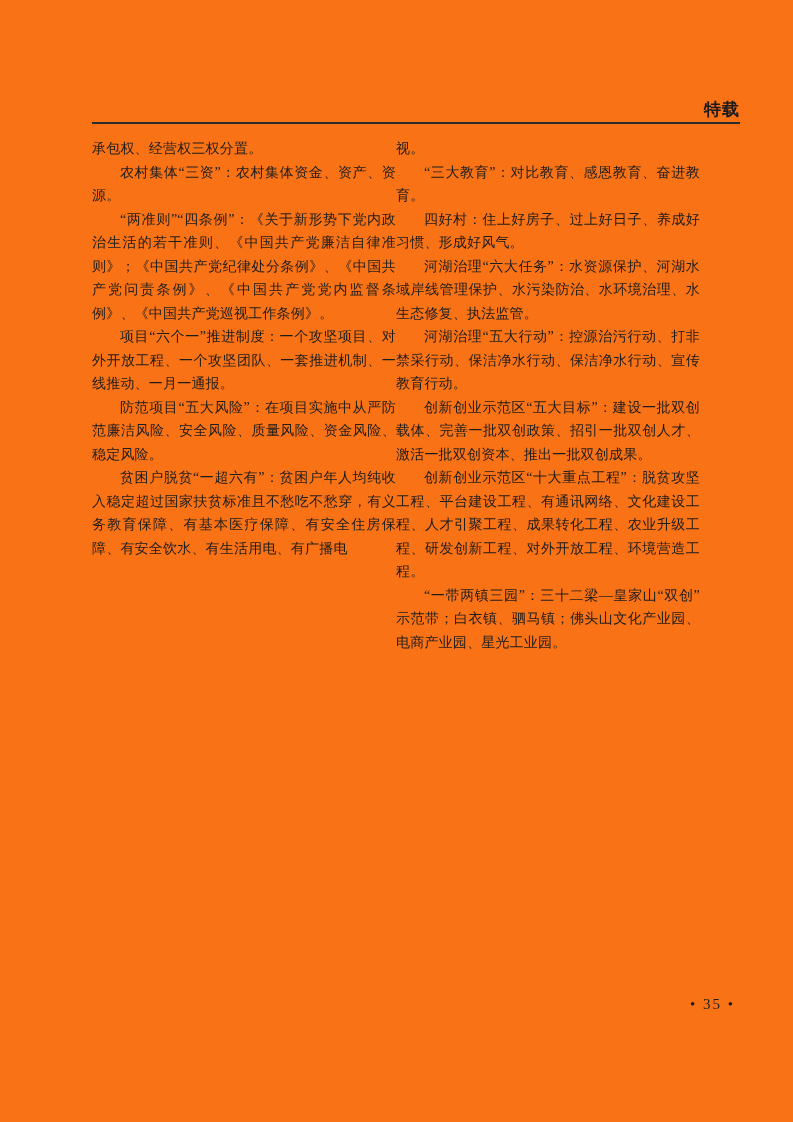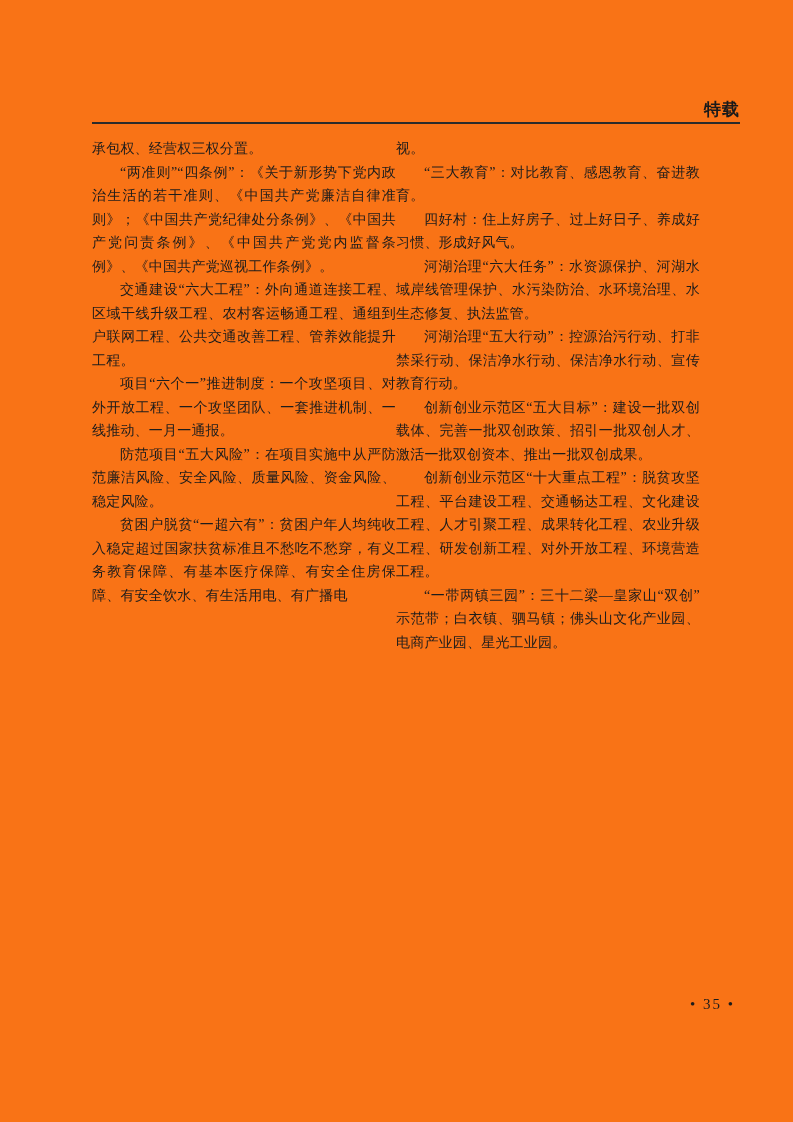--- a/index.html
+++ b/index.html
@@ -83,35 +83,35 @@
 
   <div class="running-head">
     <span class="title">特载</span>
   </div>
   <div class="head-rule"></div>
 
   <div class="content">
 
     <div class="column">
       <p class="continuation">承包权、经营权三权分置。</p>
+      <p>农村集体“三资”：农村集体资金、资产、资源。</p>
       <p>“两准则”“四条例”：《关于新形势下党内政治生活的若干准则、《中国共产党廉洁自律准则》；《中国共产党纪律处分条例》、《中国共产党问责条例》、《中国共产党党内监督条例》、《中国共产党巡视工作条例》。</p>
-      <p>交通建设“六大工程”：外向通道连接工程、区域干线升级工程、农村客运畅通工程、通组到户联网工程、公共交通改善工程、管养效能提升工程。</p>
       <p>项目“六个一”推进制度：一个攻坚项目、对外开放工程、一个攻坚团队、一套推进机制、一线推动、一月一通报。</p>
       <p>防范项目“五大风险”：在项目实施中从严防范廉洁风险、安全风险、质量风险、资金风险、稳定风险。</p>
       <p>贫困户脱贫“一超六有”：贫困户年人均纯收入稳定超过国家扶贫标准且不愁吃不愁穿，有义务教育保障、有基本医疗保障、有安全住房保障、有安全饮水、有生活用电、有广播电</p>
     </div>
 
     <div class="column">
       <p class="continuation">视。</p>
       <p>“三大教育”：对比教育、感恩教育、奋进教育。</p>
       <p>四好村：住上好房子、过上好日子、养成好习惯、形成好风气。</p>
       <p>河湖治理“六大任务”：水资源保护、河湖水域岸线管理保护、水污染防治、水环境治理、水生态修复、执法监管。</p>
       <p>河湖治理“五大行动”：控源治污行动、打非禁采行动、保洁净水行动、保洁净水行动、宣传教育行动。</p>
       <p>创新创业示范区“五大目标”：建设一批双创载体、完善一批双创政策、招引一批双创人才、激活一批双创资本、推出一批双创成果。</p>
-      <p>创新创业示范区“十大重点工程”：脱贫攻坚工程、平台建设工程、交通畅达工程、文化建设工程、人才引聚工程、成果转化工程、农业升级工程、研发创新工程、对外开放工程、环境营造工程。</p>
+      <p>创新创业示范区“十大重点工程”：脱贫攻坚工程、平台建设工程、有通讯网络、文化建设工程、人才引聚工程、成果转化工程、农业升级工程、研发创新工程、对外开放工程、环境营造工程。</p>
       <p>“一带两镇三园”：三十二梁—皇家山“双创”示范带；白衣镇、驷马镇；佛头山文化产业园、电商产业园、星光工业园。</p>
     </div>
 
   </div>
 
   <div class="page-number">• 35 •</div>
 
 </div>
 
 </body></html>

